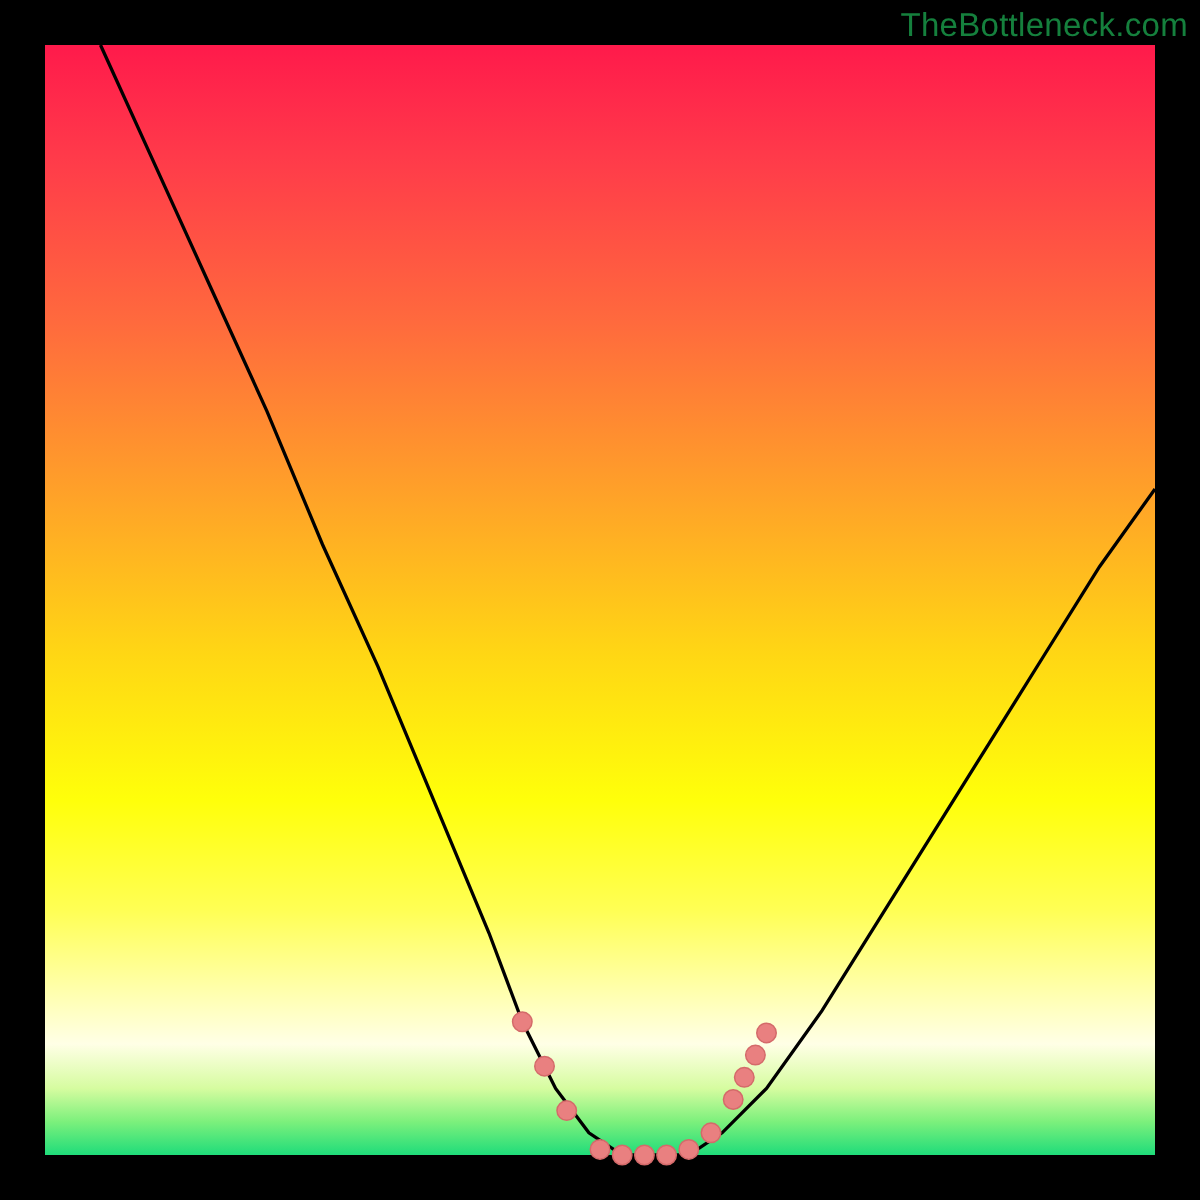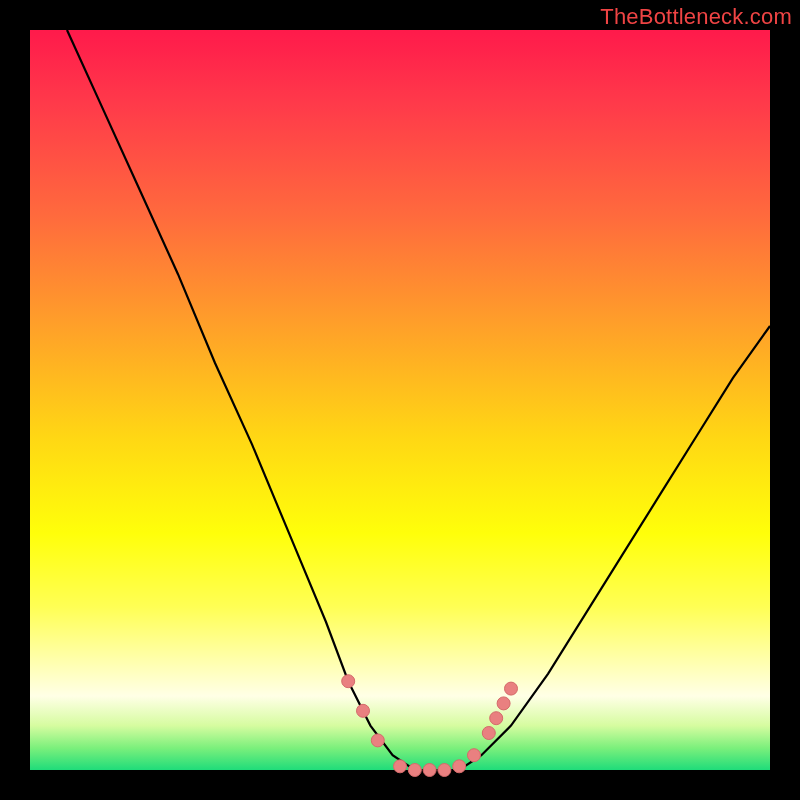--- a/index.html
+++ b/index.html
@@ -44,21 +44,21 @@
     left: 0;
     top: 0;
     width: 740px;
     height: 740px;
     overflow: visible;
   }
   .watermark {
     position: absolute;
     top: 4px;
     right: 8px;
-    color: #ef4444;
+    color: #15803d;
     font-size: 22px;
     font-weight: 500;
     letter-spacing: 0.2px;
     user-select: none;
   }
 </style>
 </head>
 <body>
 
 <div class="frame">

